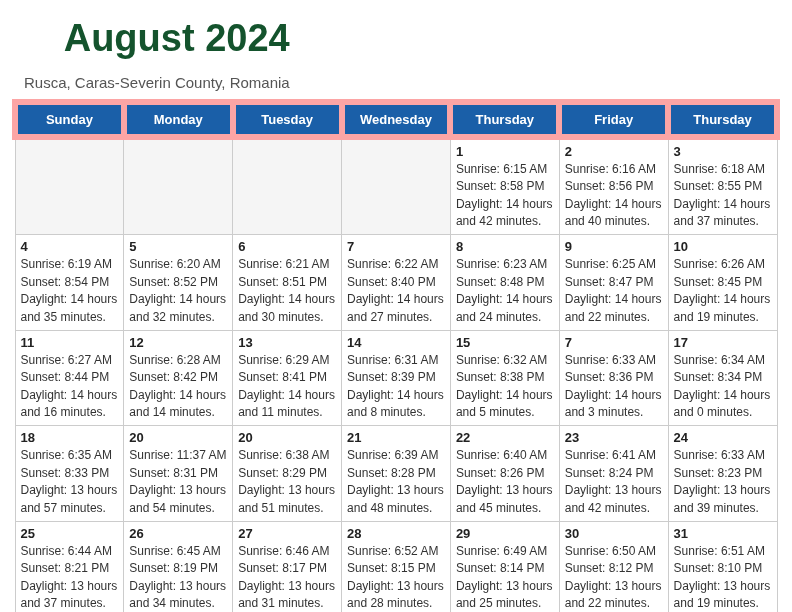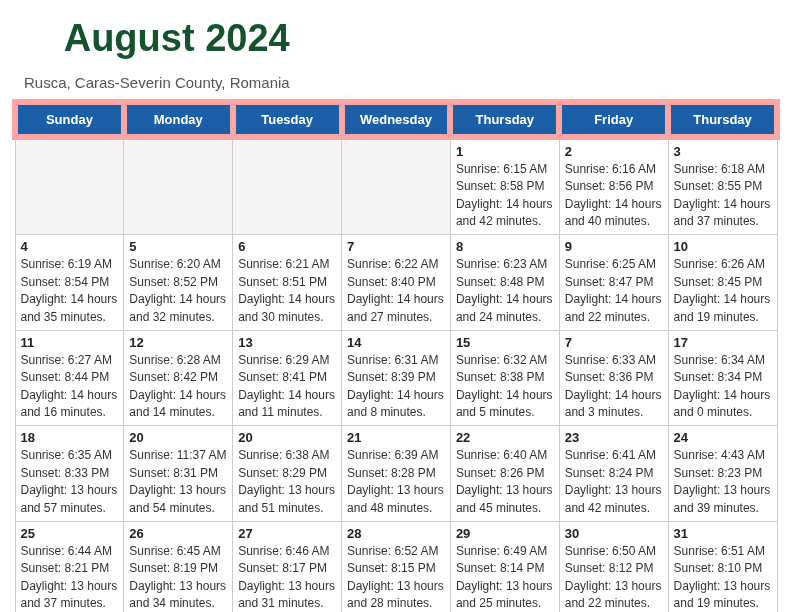--- a/index.html
+++ b/index.html
@@ -272,21 +272,21 @@
 Daylight: 13 hours and 45 minutes.</div>
           </td>
           <td>
             <span class="date-num">23</span>
             <div class="day-info">Sunrise: 6:41 AM
 Sunset: 8:24 PM
 Daylight: 13 hours and 42 minutes.</div>
           </td>
           <td>
             <span class="date-num">24</span>
-            <div class="day-info">Sunrise: 4:43 AM
+            <div class="day-info">Sunrise: 6:33 AM
 Sunset: 8:23 PM
 Daylight: 13 hours and 39 minutes.</div>
           </td>
         </tr>
         <tr>
           <td>
             <span class="date-num">25</span>
             <div class="day-info">Sunrise: 6:44 AM
 Sunset: 8:21 PM
 Daylight: 13 hours and 37 minutes.</div>

